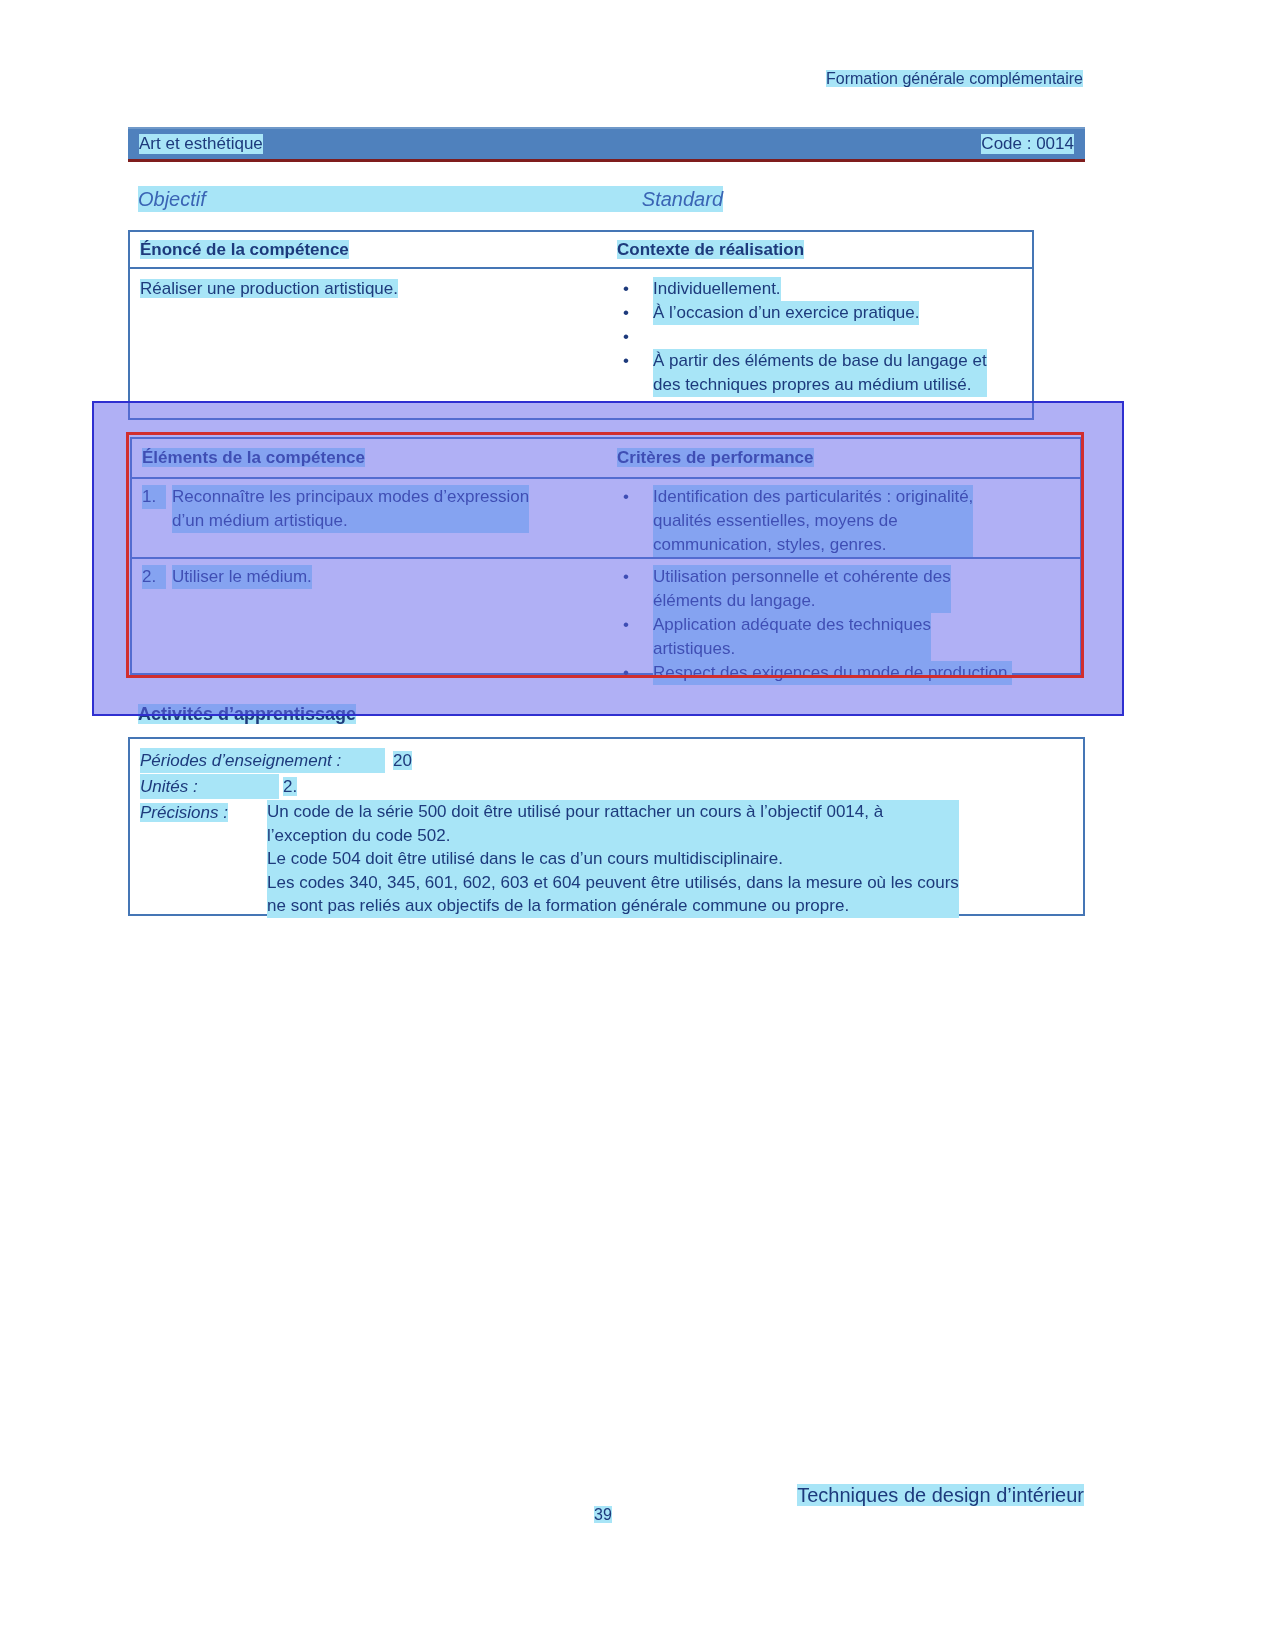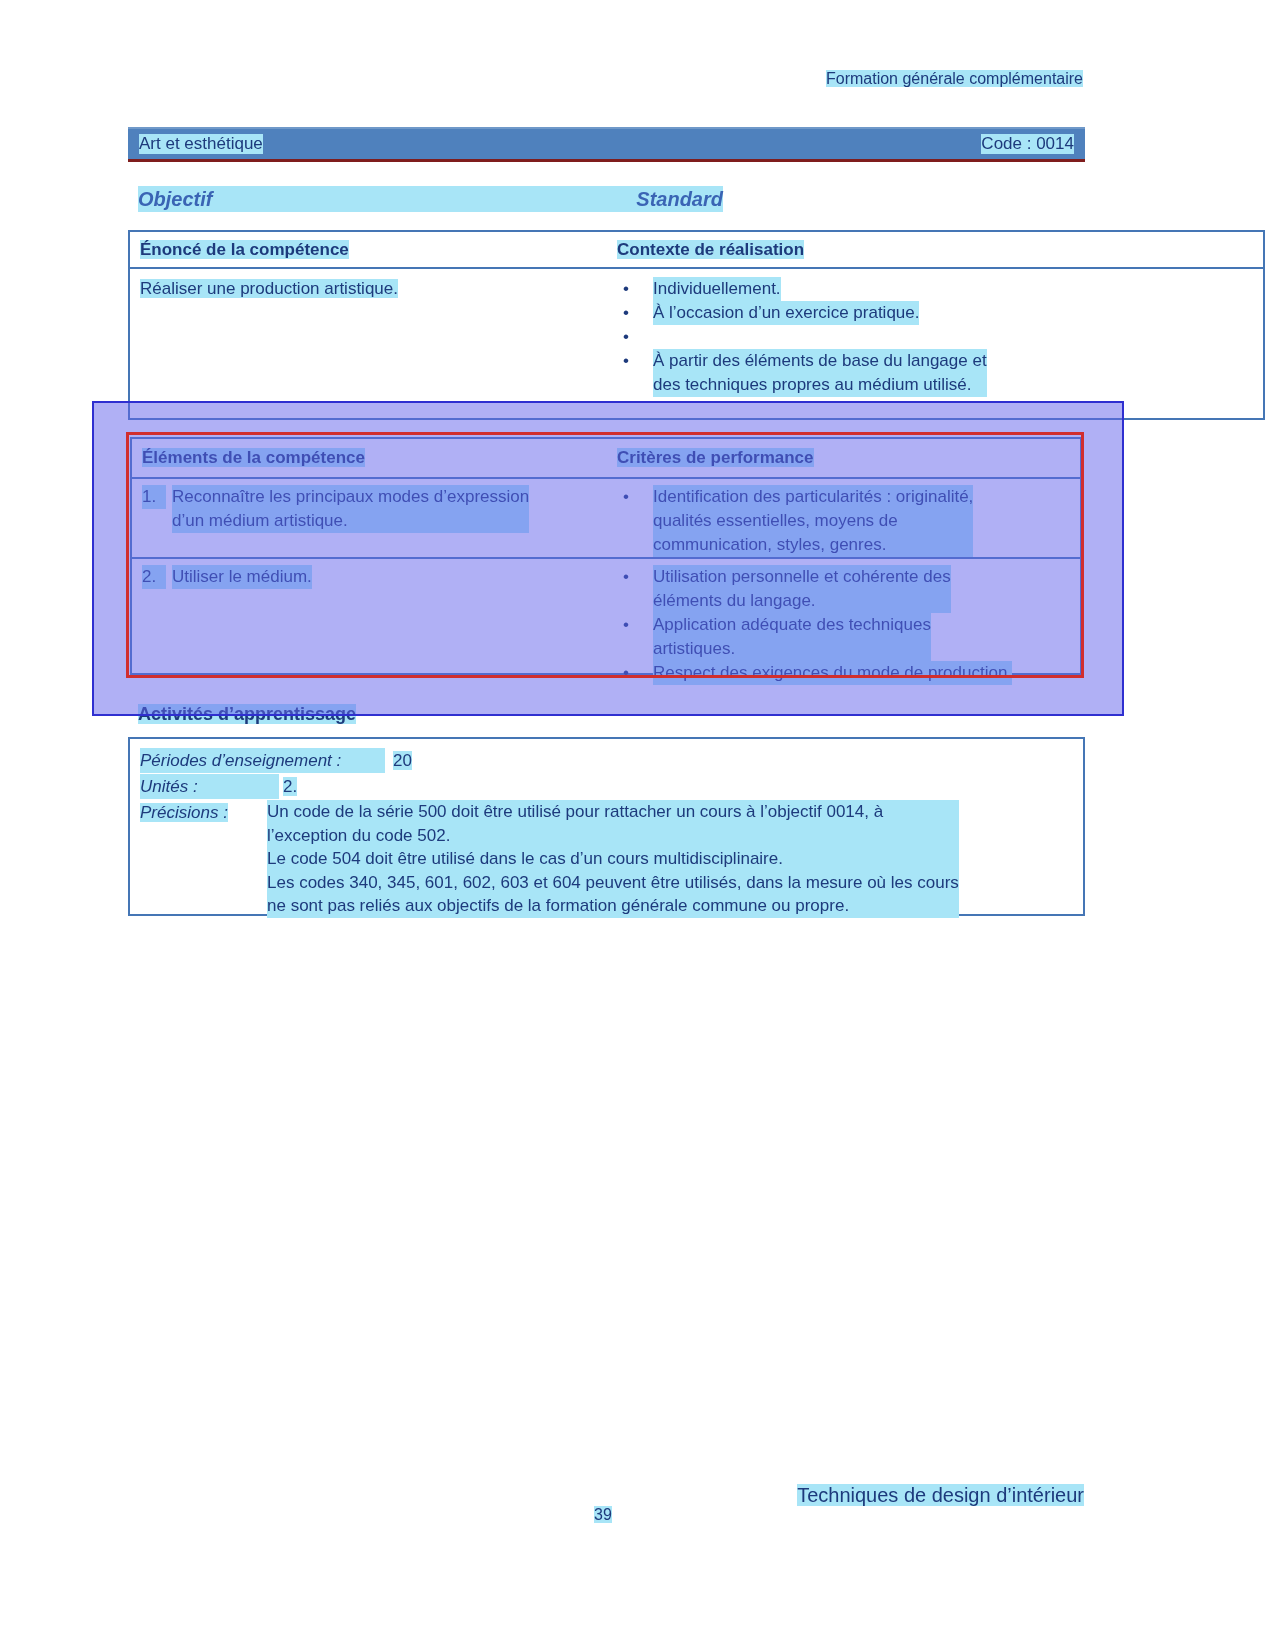--- a/index.html
+++ b/index.html
@@ -21,24 +21,24 @@
     position:absolute; left:128px; top:127px; width:957px; height:35px;
     background:#4f81bd; border-top:2px solid #7099c9; border-bottom:3px solid #7f1d1d;
     display:flex; justify-content:space-between; align-items:center; padding:0 11px;
   }
   .bar-text { font-size:17px; }
 
   .obj-line {
     position:absolute; left:138px; top:186px; width:585px; height:26px;
     display:flex; justify-content:space-between; align-items:center;
   }
-  .obj-word { font-weight:bold; font-style:italic; font-size:20px; color:#3a64b4; background:transparent; }
+  .obj-word { font-weight:normal; font-style:italic; font-size:20px; color:#3a64b4; background:transparent; }
 
   .table { position:absolute; border:2px solid #4576b5; }
-  .table1 { left:128px; top:230px; width:1137px; height:190px; }
+  .table1 { left:128px; top:230px; width:906px; height:190px; }
   .table2 { left:130px; top:437px; width:952px; height:238px; }
   .table3 { left:128px; top:737px; width:957px; height:179px; }
 
   .thead { display:flex; align-items:center; border-bottom:2px solid #4576b5; }
   .table1 .thead { height:37px; }
   .table2 .thead { height:40px; }
 
   .c1 { width:487px; padding-left:10px; flex:none; }
   .table2 .c1 { width:485px; }
   .c2 { flex:1; padding-right:6px; }

